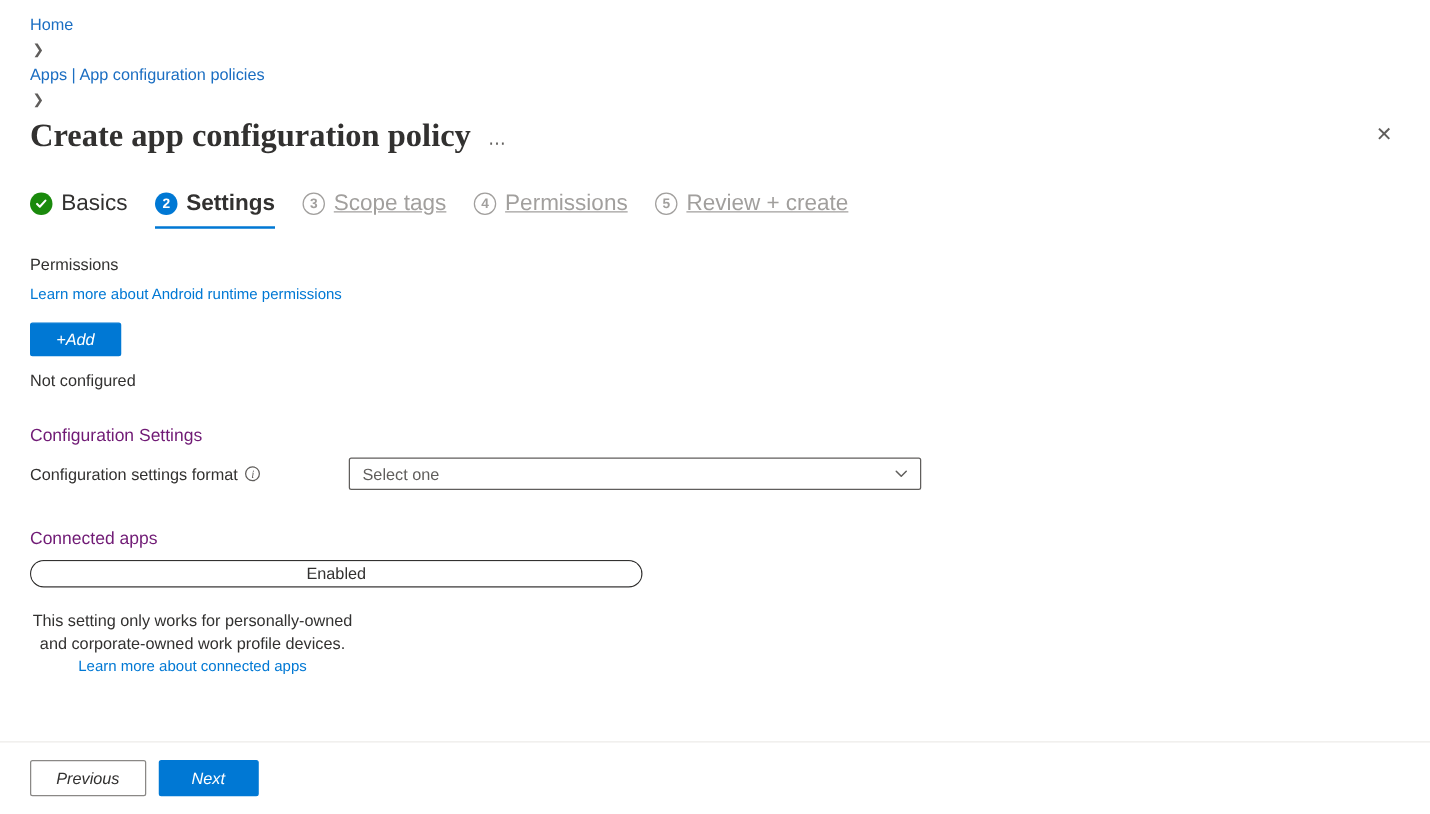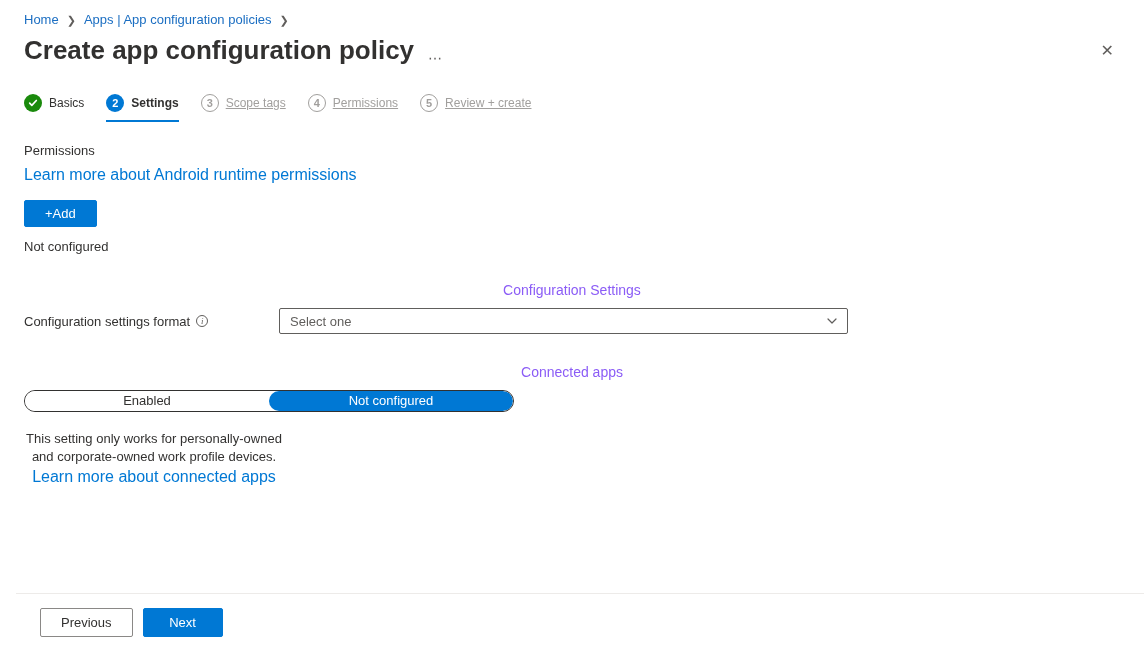--- a/index.html
+++ b/index.html
@@ -19,24 +19,25 @@
   }
   .container {
     padding: 12px 24px 0 24px;
     height: 100%;
     display: flex;
     flex-direction: column;
   }
   
   .breadcrumb {
     display: flex;
-    align-items: flex-end;
+    align-items: flex-start;
     gap: 6px;
     font-size: 13px;
     margin-bottom: 8px;
+    flex-direction: column;
   }
   .breadcrumb a {
     color: #1b6ec2;
     text-decoration: none;
   }
   .bc-sep {
     color: #605e5c;
     font-size: 11px;
     padding: 0 2px;
   }
@@ -49,20 +50,21 @@
   }
   .page-title {
     font-size: 26px;
     font-weight: 600;
     color: #323130;
   }
   .title-group {
     display: flex;
     align-items: flex-end;
     gap: 14px;
+    font-family: Liberation Serif, serif;
   }
   .more-dots {
     color: #605e5c;
     font-size: 14px;
     letter-spacing: 1px;
     cursor: pointer;
   }
   .close-x {
     font-size: 16px;
     color: #605e5c;
@@ -107,21 +109,21 @@
   .step-icon.current {
     background: #0078d4;
     color: #fff;
   }
   .step-icon.pending {
     border: 1px solid #a19f9d;
     color: #a19f9d;
     background: #fff;
   }
   .step-label {
-    font-size: 12px;
+    font-size: 18px;
     color: #323130;
   }
   .step.disabled .step-label { color: #a19f9d; text-decoration: underline; }
   
   .content {
     flex: 1;
     overflow: auto;
   }
   .section-label {
     font-size: 13px;
@@ -129,29 +131,30 @@
     margin-bottom: 8px;
   }
   .help-text {
     font-size: 13px;
     color: #323130;
     margin-bottom: 14px;
   }
   .link {
     color: #0078d4;
     text-decoration: none;
-    font-size: 16px;
+    font-size: 12px;
   }
   .btn {
     display: inline-block;
     padding: 6px 20px;
     font-size: 13px;
     border: 1px solid transparent;
     cursor: pointer;
     border-radius: 2px;
+    font-style: italic;
   }
   .btn-primary {
     background: #0078d4;
     color: #fff;
     border-color: #0078d4;
   }
   .btn-default {
     background: #fff;
     color: #323130;
     border: 1px solid #8a8886;
@@ -189,21 +192,21 @@
     align-items: center;
     justify-content: center;
     font-size: 9px;
     color: #605e5c;
     cursor: help;
     font-style: italic;
     font-family: Georgia, serif;
   }
   .select-wrap {
     position: relative;
-    width: 569px;
+    width: 458px;
   }
   .select-box {
     width: 100%;
     height: 26px;
     border: 1px solid #605e5c;
     border-radius: 2px;
     padding: 3px 28px 3px 10px;
     font-size: 13px;
     color: #605e5c;
     background: #fff;
@@ -214,24 +217,23 @@
   .select-chevron {
     position: absolute;
     right: 10px;
     top: 50%;
     transform: translateY(-50%);
     pointer-events: none;
   }
   .select-chevron svg { display: block; }
   .section-heading {
     font-size: 14px;
-    color: #8b5cf6;
+    color: #701a75;
     margin-top: 30px;
     margin-bottom: 10px;
-    text-align: center;
   }
   
   .toggle-row {
     display: flex;
     align-items: flex-start;
   }
   .toggle-label-col {
     width: 255px;
     font-size: 13px;
     color: #323130;
@@ -242,20 +244,21 @@
     margin-left: 4px;
     vertical-align: middle;
   }
   .pill {
     display: inline-flex;
     border: 1px solid #323130;
     border-radius: 14px;
     overflow: hidden;
     width: 490px;
     height: 22px;
+    flex-direction: column;
   }
   .pill .opt {
     flex: 1;
     text-align: center;
     font-size: 13px;
     line-height: 20px;
     background: #fff;
     color: #323130;
     cursor: pointer;
   }
@@ -273,21 +276,21 @@
     text-align: center;
   }
   
   .footer {
     border-top: 1px solid #edebe9;
     padding: 14px 24px;
     display: flex;
     gap: 10px;
     position: absolute;
     bottom: 0;
-    left: 16px;
+    left: 0;
     right: 0;
     background: #fff;
   }
   .footer .btn {
     min-width: 80px;
     text-align: center;
   }
 </style>
 </head>
 <body>

